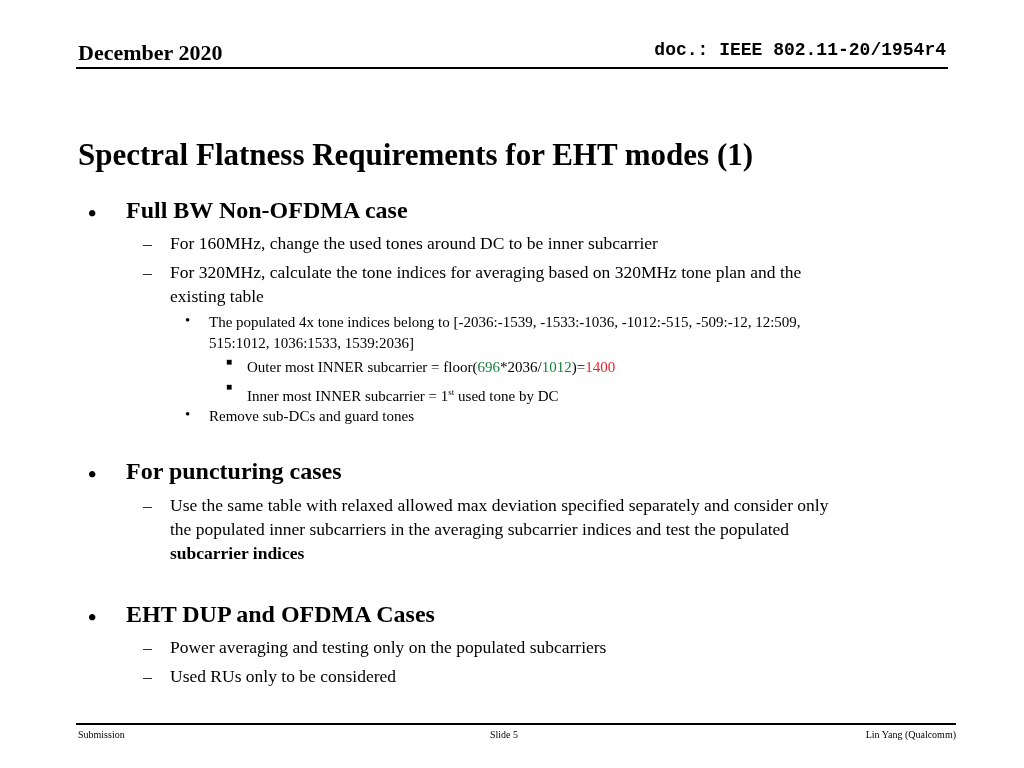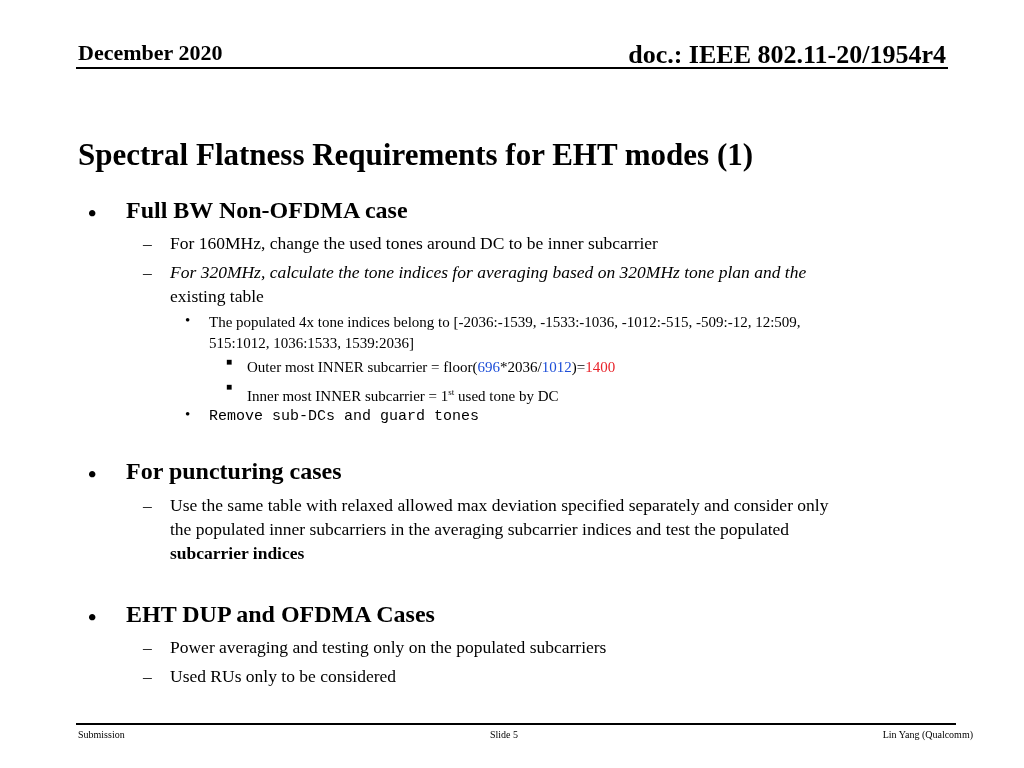--- a/index.html
+++ b/index.html
@@ -1,66 +1,66 @@
 <!DOCTYPE html>
 <html><head>
 <meta charset="utf-8">
 <style>
   html, body { margin:0; padding:0; background:#ffffff; }
   body { width:1024px; height:768px; position:relative; overflow:hidden;
          font-family:"Liberation Serif", "DejaVu Serif", serif; color:#000; }
   .abs { position:absolute; }
   .hdr-left { left:78px; top:40px; font-size:22px; font-weight:bold; }
-  .hdr-right { right:78px; top:40px; font-size:26px; font-weight:bold; }
+  .hdr-right { right:78px; top:40px; font-size:18px; font-weight:bold;font-family:Liberation Mono, monospace; }
   .hdr-rule { left:76px; width:872px; top:67px; height:2px; background:#000; }
   .title { left:78px; top:97px; font-size:31px; font-weight:bold; white-space:nowrap;margin-top:40px; }
   .l1 { font-size:24px; font-weight:bold; }
   .l2 { font-size:17.5px; }
   .l3 { font-size:15px; }
   .l4 { font-size:15px; }
   .bullet { position:absolute; }
   .txt { position:absolute; line-height:23.5px; }
   .ftr-rule { left:76px; width:880px; top:723px; height:2px; background:#000; }
   .ftr { top:729px; font-size:10px; }
-  .c-blue { color:#1d4ed8; }
+  .c-blue { color:#15803d; }
   .c-red { color:#e8232a; }
   sup { font-size:9px; vertical-align:6px; }
 </style>
 </head>
 <body>
 
 <div class="abs hdr-left">December 2020</div>
 <div class="abs hdr-right">doc.: IEEE 802.11-20/1954r4</div>
 <div class="abs hdr-rule"></div>
 
 <div class="abs title">Spectral Flatness Requirements for EHT modes (1)</div>
 
 <div>
   <span class="bullet l1" style="left:88px;top:200px;">•</span>
   <span class="txt l1" style="left:126px;top:199px;">Full BW Non-OFDMA case</span>
 
   <span class="bullet l2" style="left:143px;top:233px;">–</span>
   <span class="txt l2" style="left:170px;top:232px;white-space:nowrap;">For 160MHz, change the used tones around DC to be inner subcarrier</span>
 
   <span class="bullet l2" style="left:143px;top:262px;">–</span>
-  <span class="txt l2" style="left:170px;top:261px;white-space:nowrap;font-style:italic;">For 320MHz, calculate the tone indices for averaging based on 320MHz tone plan and the</span>
+  <span class="txt l2" style="left:170px;top:261px;white-space:nowrap;">For 320MHz, calculate the tone indices for averaging based on 320MHz tone plan and the</span>
   <span class="txt l2" style="left:170px;top:285px;white-space:nowrap;">existing table</span>
 
   <span class="bullet l3" style="left:185px;top:312px;">•</span>
   <span class="txt l3" style="left:209px;top:311px;white-space:nowrap;text-align:center;">The populated 4x tone indices belong to [-2036:-1539, -1533:-1036, -1012:-515, -509:-12, 12:509,</span>
   <span class="txt l3" style="left:209px;top:332px;white-space:nowrap;">515:1012, 1036:1533, 1539:2036]</span>
 
   <span class="bullet" style="left:226px;top:356px;font-size:10px;">■</span>
   <span class="txt l4" style="left:247px;top:356px;white-space:nowrap;"><span>Outer most INNER subcarrier = floor(</span><span class="c-blue">696</span><span>*2036/</span><span class="c-blue">1012</span><span>)=</span><span class="c-red">1400</span></span>
 
   <span class="bullet" style="left:226px;top:381px;font-size:10px;">■</span>
   <span class="txt l4" style="left:247px;top:381px;white-space:nowrap;"><span>Inner most INNER subcarrier = 1</span><sup>st</sup><span> used tone by DC</span></span>
 
   <span class="bullet l3" style="left:185px;top:406px;">•</span>
-  <span class="txt l3" style="left:209px;top:405px;white-space:nowrap;font-family:Liberation Mono, monospace;">Remove sub-DCs and guard tones</span>
+  <span class="txt l3" style="left:209px;top:405px;white-space:nowrap;">Remove sub-DCs and guard tones</span>
 </div>
 
 <div>
   <span class="bullet l1" style="left:88px;top:461px;">•</span>
   <span class="txt l1" style="left:126px;top:460px;">For puncturing cases</span>
 
   <span class="bullet l2" style="left:143px;top:495px;">–</span>
   <span class="txt l2" style="left:170px;top:494px;white-space:nowrap;">Use the same table with relaxed allowed max deviation specified separately and consider only</span>
   <span class="txt l2" style="left:170px;top:518px;white-space:nowrap;">the populated inner subcarriers in the averaging subcarrier indices and test the populated</span>
   <span class="txt l2" style="left:170px;top:542px;white-space:nowrap;font-weight:bold;">subcarrier indices</span>
@@ -73,13 +73,13 @@
   <span class="bullet l2" style="left:143px;top:637px;">–</span>
   <span class="txt l2" style="left:170px;top:636px;white-space:nowrap;">Power averaging and testing only on the populated subcarriers</span>
 
   <span class="bullet l2" style="left:143px;top:666px;">–</span>
   <span class="txt l2" style="left:170px;top:665px;white-space:nowrap;font-family:Liberation Serif, serif;">Used RUs only to be considered</span>
 </div>
 
 <div class="abs ftr-rule"></div>
 <div class="abs ftr" style="left:78px;">Submission</div>
 <div class="abs ftr" style="left:490px;">Slide 5</div>
-<div class="abs ftr" style="right:51px;">Lin Yang (Qualcomm)</div>
+<div class="abs ftr" style="right:68px;">Lin Yang (Qualcomm)</div>
 
 </body></html>

